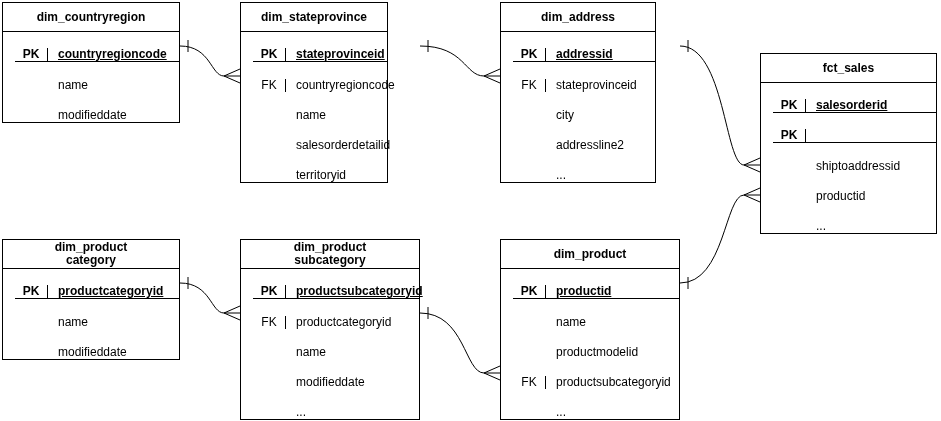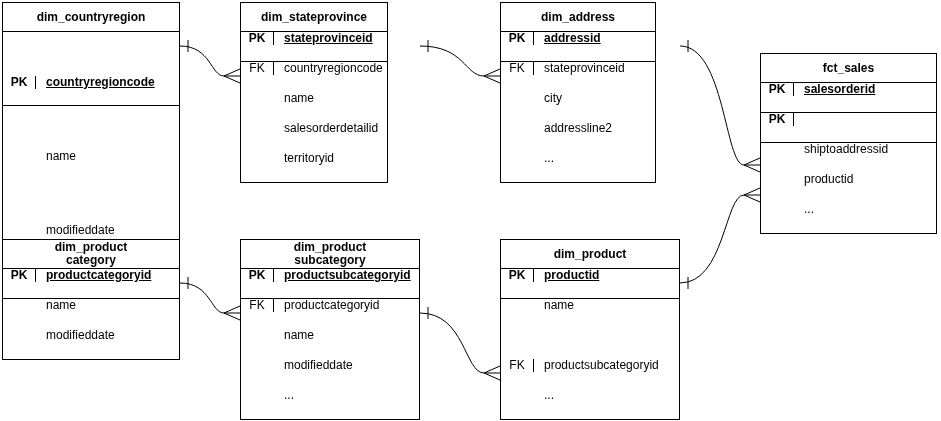--- a/index.html
+++ b/index.html
@@ -35,21 +35,22 @@
     align-items: center;
     justify-content: center;
     text-align: center;
     font-weight: bold;
     white-space: pre-line;
   }
   .trow {
     flex: 0 0 30px;
     box-sizing: border-box;
     display: flex;
-    align-items: flex-start;
+    align-items: flex-end;
+    margin-left: 12px;
   }
   .trow.sep { border-bottom: 1px solid #000000; }
   .kc {
     flex: 0 0 33px;
     box-sizing: border-box;
     border-right: 1px solid #000000;
     display: flex;
     align-items: center;
     justify-content: center;
   }
@@ -58,21 +59,21 @@
     flex: 1 1 auto;
     display: flex;
     align-items: center;
     padding-left: 10px;
   }
   .fc.pk {
     font-weight: bold;
     text-decoration: underline;
   }
   
-  #t-countryregion      { left: 2px;   top: 2px;   width: 178px; gap: 44px; }
+  #t-countryregion      { left: 2px;   top: 2px;   width: 178px; }
   #t-stateprovince      { left: 240px; top: 2px;   width: 148px; }
   #t-address            { left: 500px; top: 2px;   width: 156px; }
   #t-fct-sales          { left: 760px; top: 53px;  width: 177px; }
   #t-product-category   { left: 2px;   top: 239px; width: 178px; }
   #t-product-subcategory{ left: 240px; top: 239px; width: 180px; }
   #t-product            { left: 500px; top: 239px; width: 180px; }
 </style>
 </head>
 <body>
 
@@ -233,20 +234,21 @@
     <div class="trow sep">
       <div class="kc bold">PK</div>
       <div class="fc pk">productid</div>
     </div>
     <div class="trow">
       <div class="kc"></div>
       <div class="fc">name</div>
     </div>
     <div class="trow">
       <div class="kc"></div>
+      <div class="fc">productmodelid</div>
     </div>
     <div class="trow">
       <div class="kc">FK</div>
       <div class="fc">productsubcategoryid</div>
     </div>
     <div class="trow">
       <div class="kc"></div>
       <div class="fc">...</div>
     </div>
   </div>

